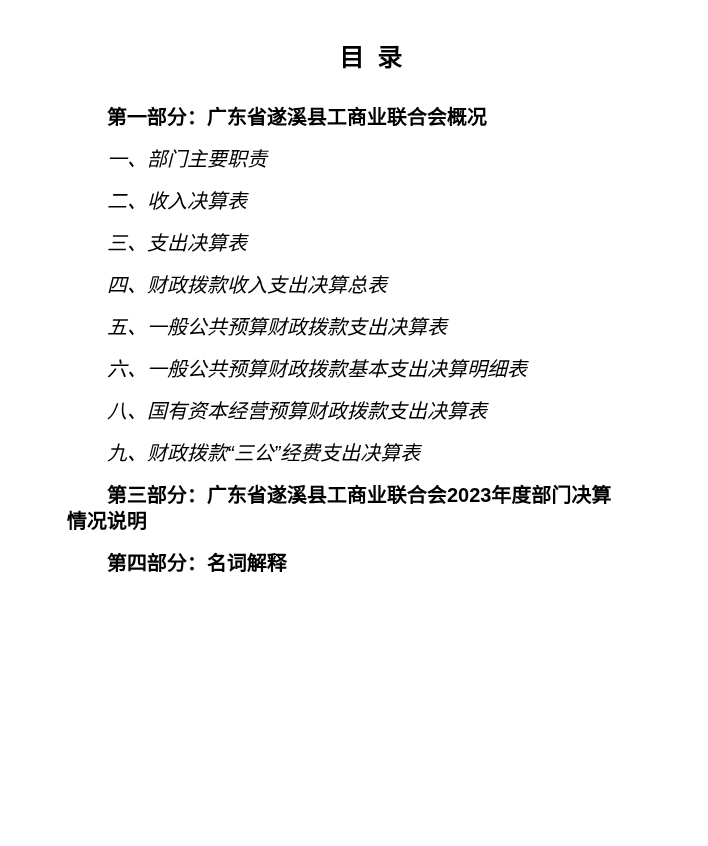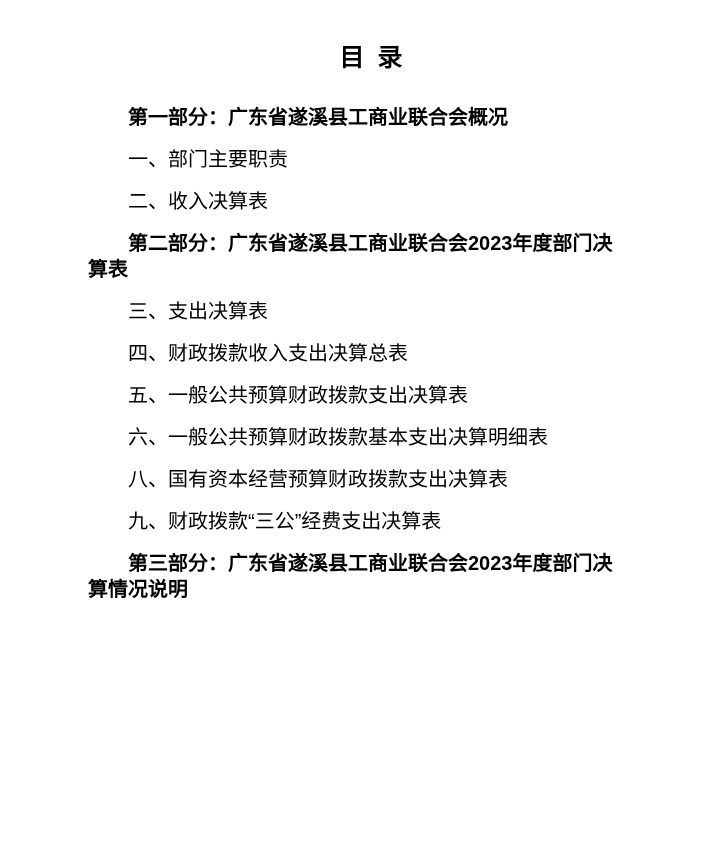--- a/index.html
+++ b/index.html
@@ -24,57 +24,58 @@
   .title {
     margin: 0 0 32px 0;
     text-align: center;
     font-size: 25px;
     line-height: 30px;
     font-weight: bold;
     letter-spacing: 3px;
     padding-left: 37px;
   }
   .content {
-    margin-left: 88px;
+    margin-left: 67px;
     margin-right: 84px; 
   }
   .entry {
     margin: 0 0 16px 0;
     font-size: 20px;
     line-height: 26px;
     text-indent: 2em;           
     word-break: normal;
     overflow-wrap: break-word;
   }
   .heading {
     font-weight: bold;
   }
   .item {
     font-weight: normal;
+    font-style: italic;
   }
 </style>
 </head>
 <body>
 
 <div class="page">
   <h1 class="title">目 录</h1>
 
   <div class="content">
 
     <p class="entry heading">第一部分：广东省遂溪县工商业联合会概况</p>
 
     <p class="entry item">一、部门主要职责</p>
     <p class="entry item">二、收入决算表</p>
 
-    <p class="entry heading">第二部分：广东省遂溪县工商业联合会2023年度部门决算表</p>
 
     <p class="entry item">三、支出决算表</p>
     <p class="entry item">四、财政拨款收入支出决算总表</p>
     <p class="entry item">五、一般公共预算财政拨款支出决算表</p>
     <p class="entry item">六、一般公共预算财政拨款基本支出决算明细表</p>
     <p class="entry item">八、国有资本经营预算财政拨款支出决算表</p>
     <p class="entry item">九、财政拨款“三公”经费支出决算表</p>
 
     <p class="entry heading">第三部分：广东省遂溪县工商业联合会2023年度部门决算情况说明</p>
 
+    <p class="entry heading">第四部分：名词解释</p>
 
   </div>
 </div>
 
 </body></html>

